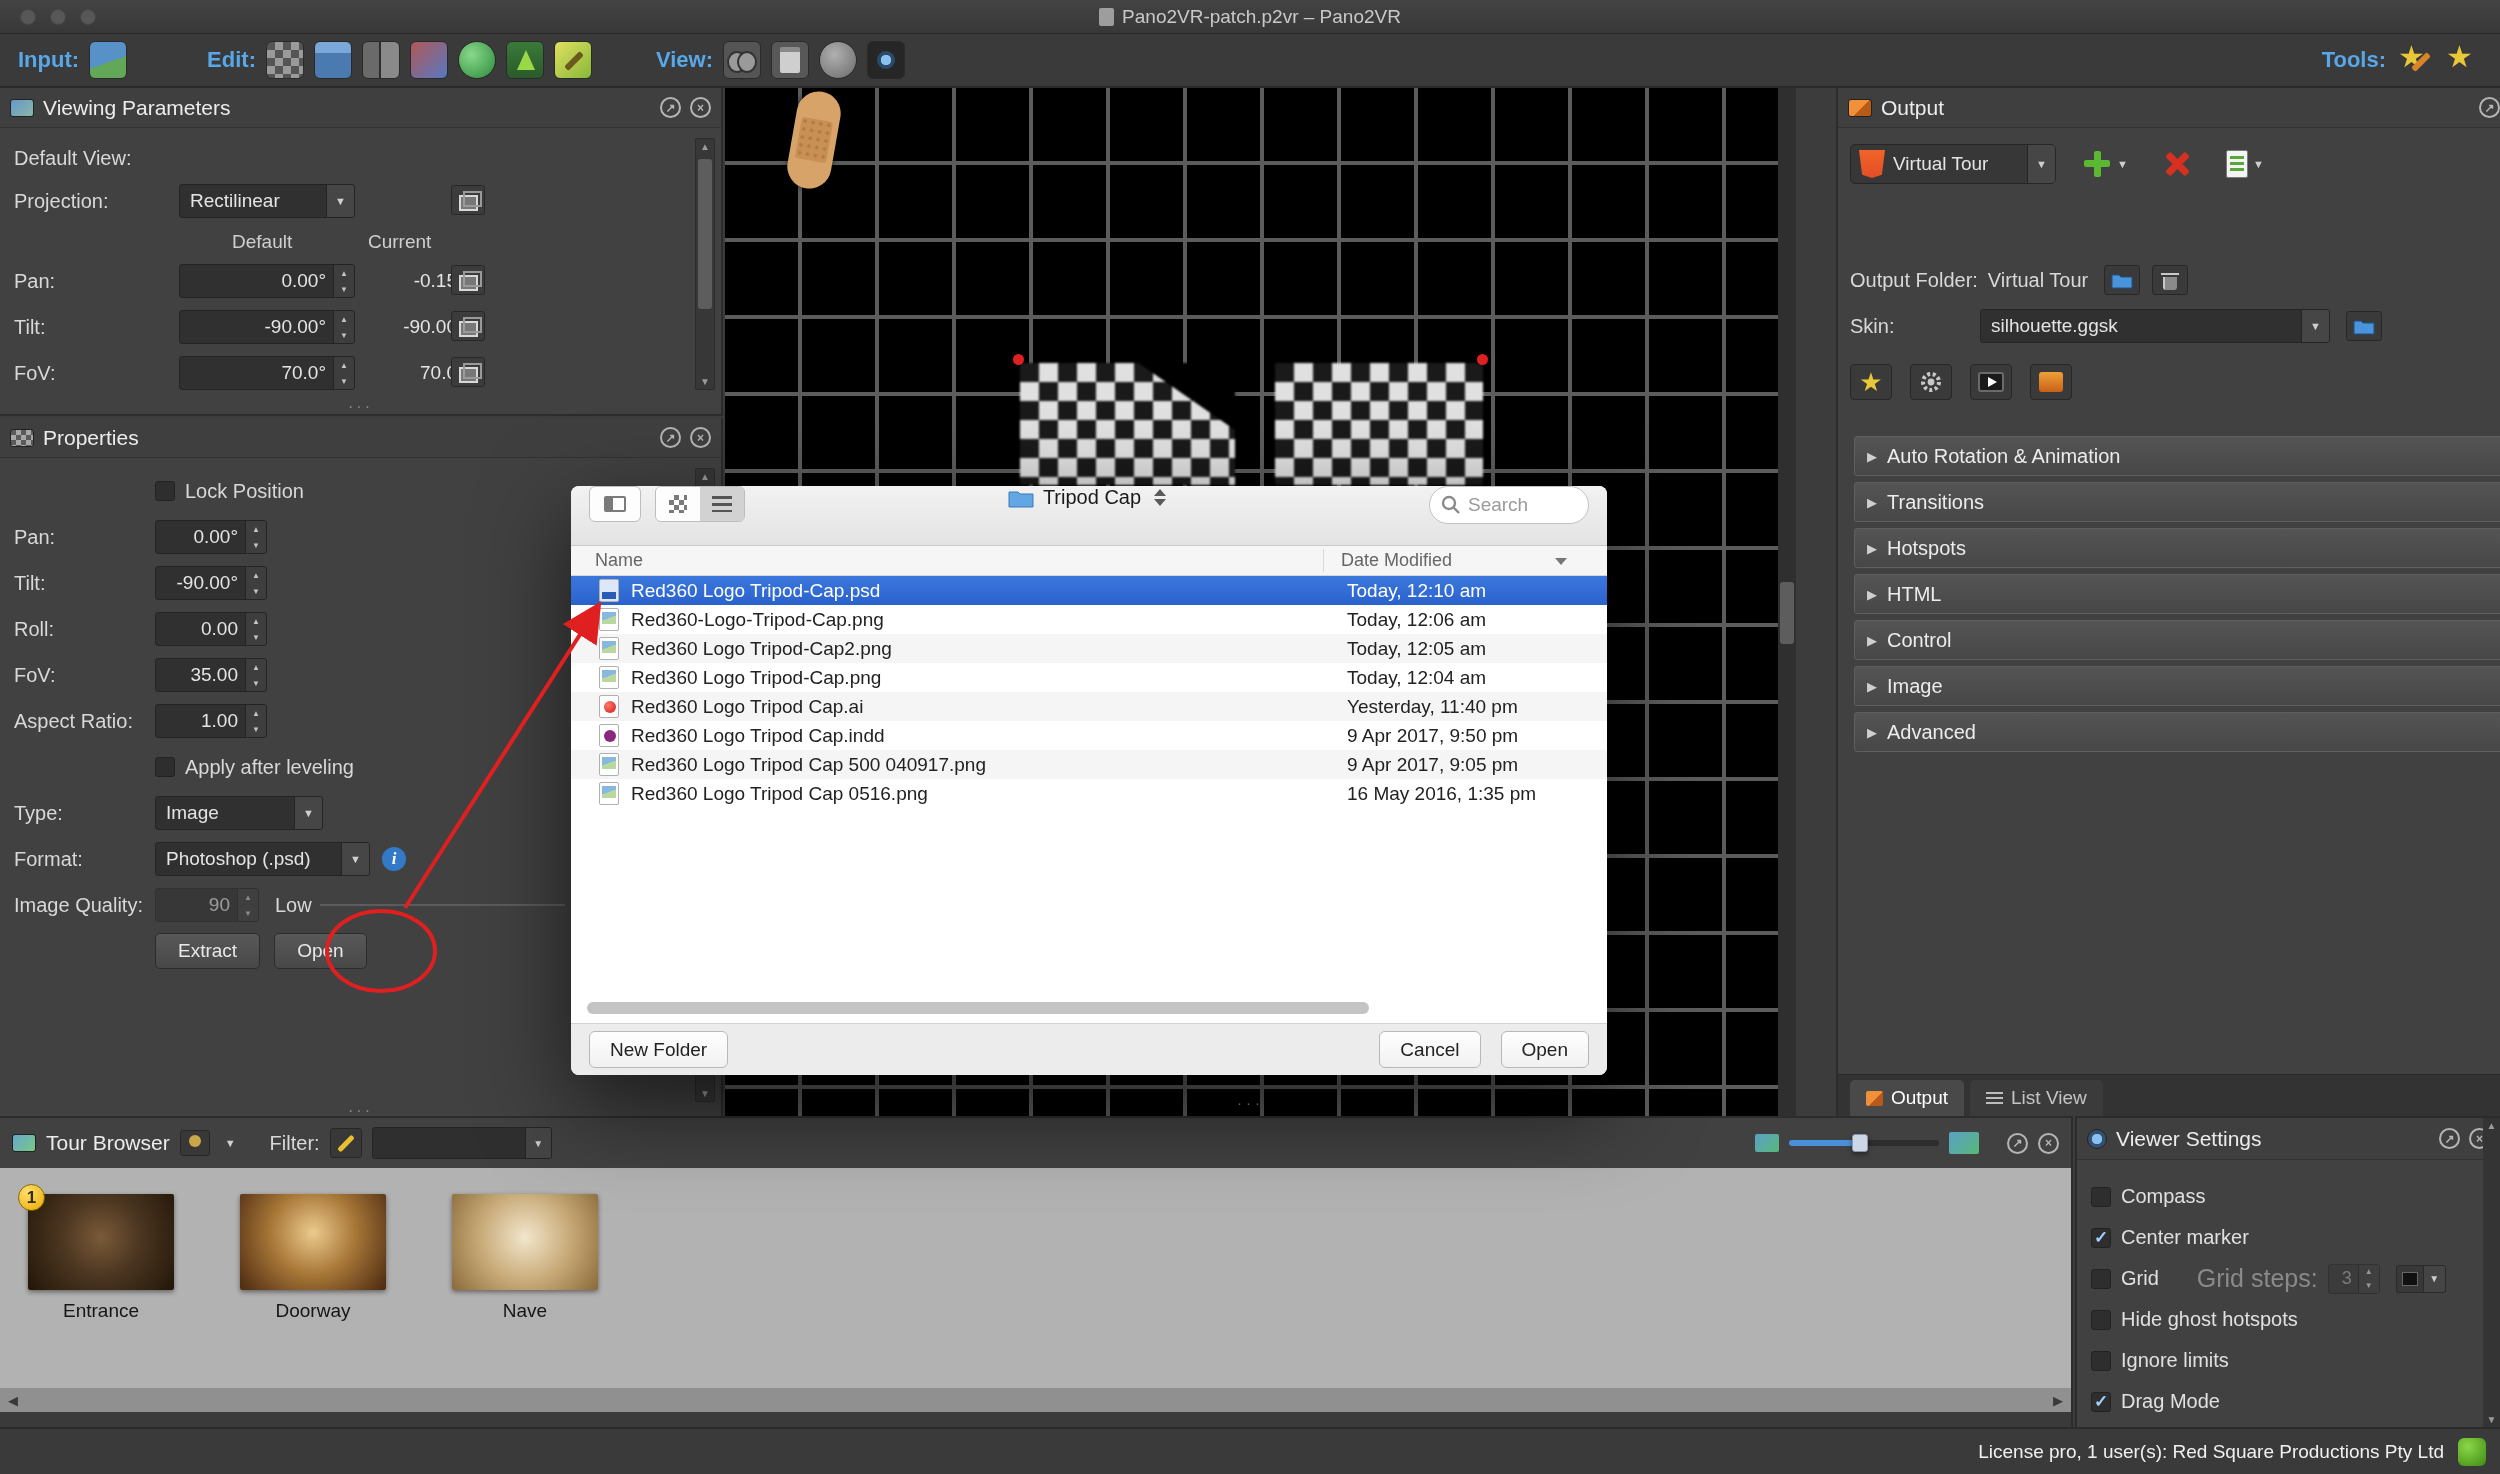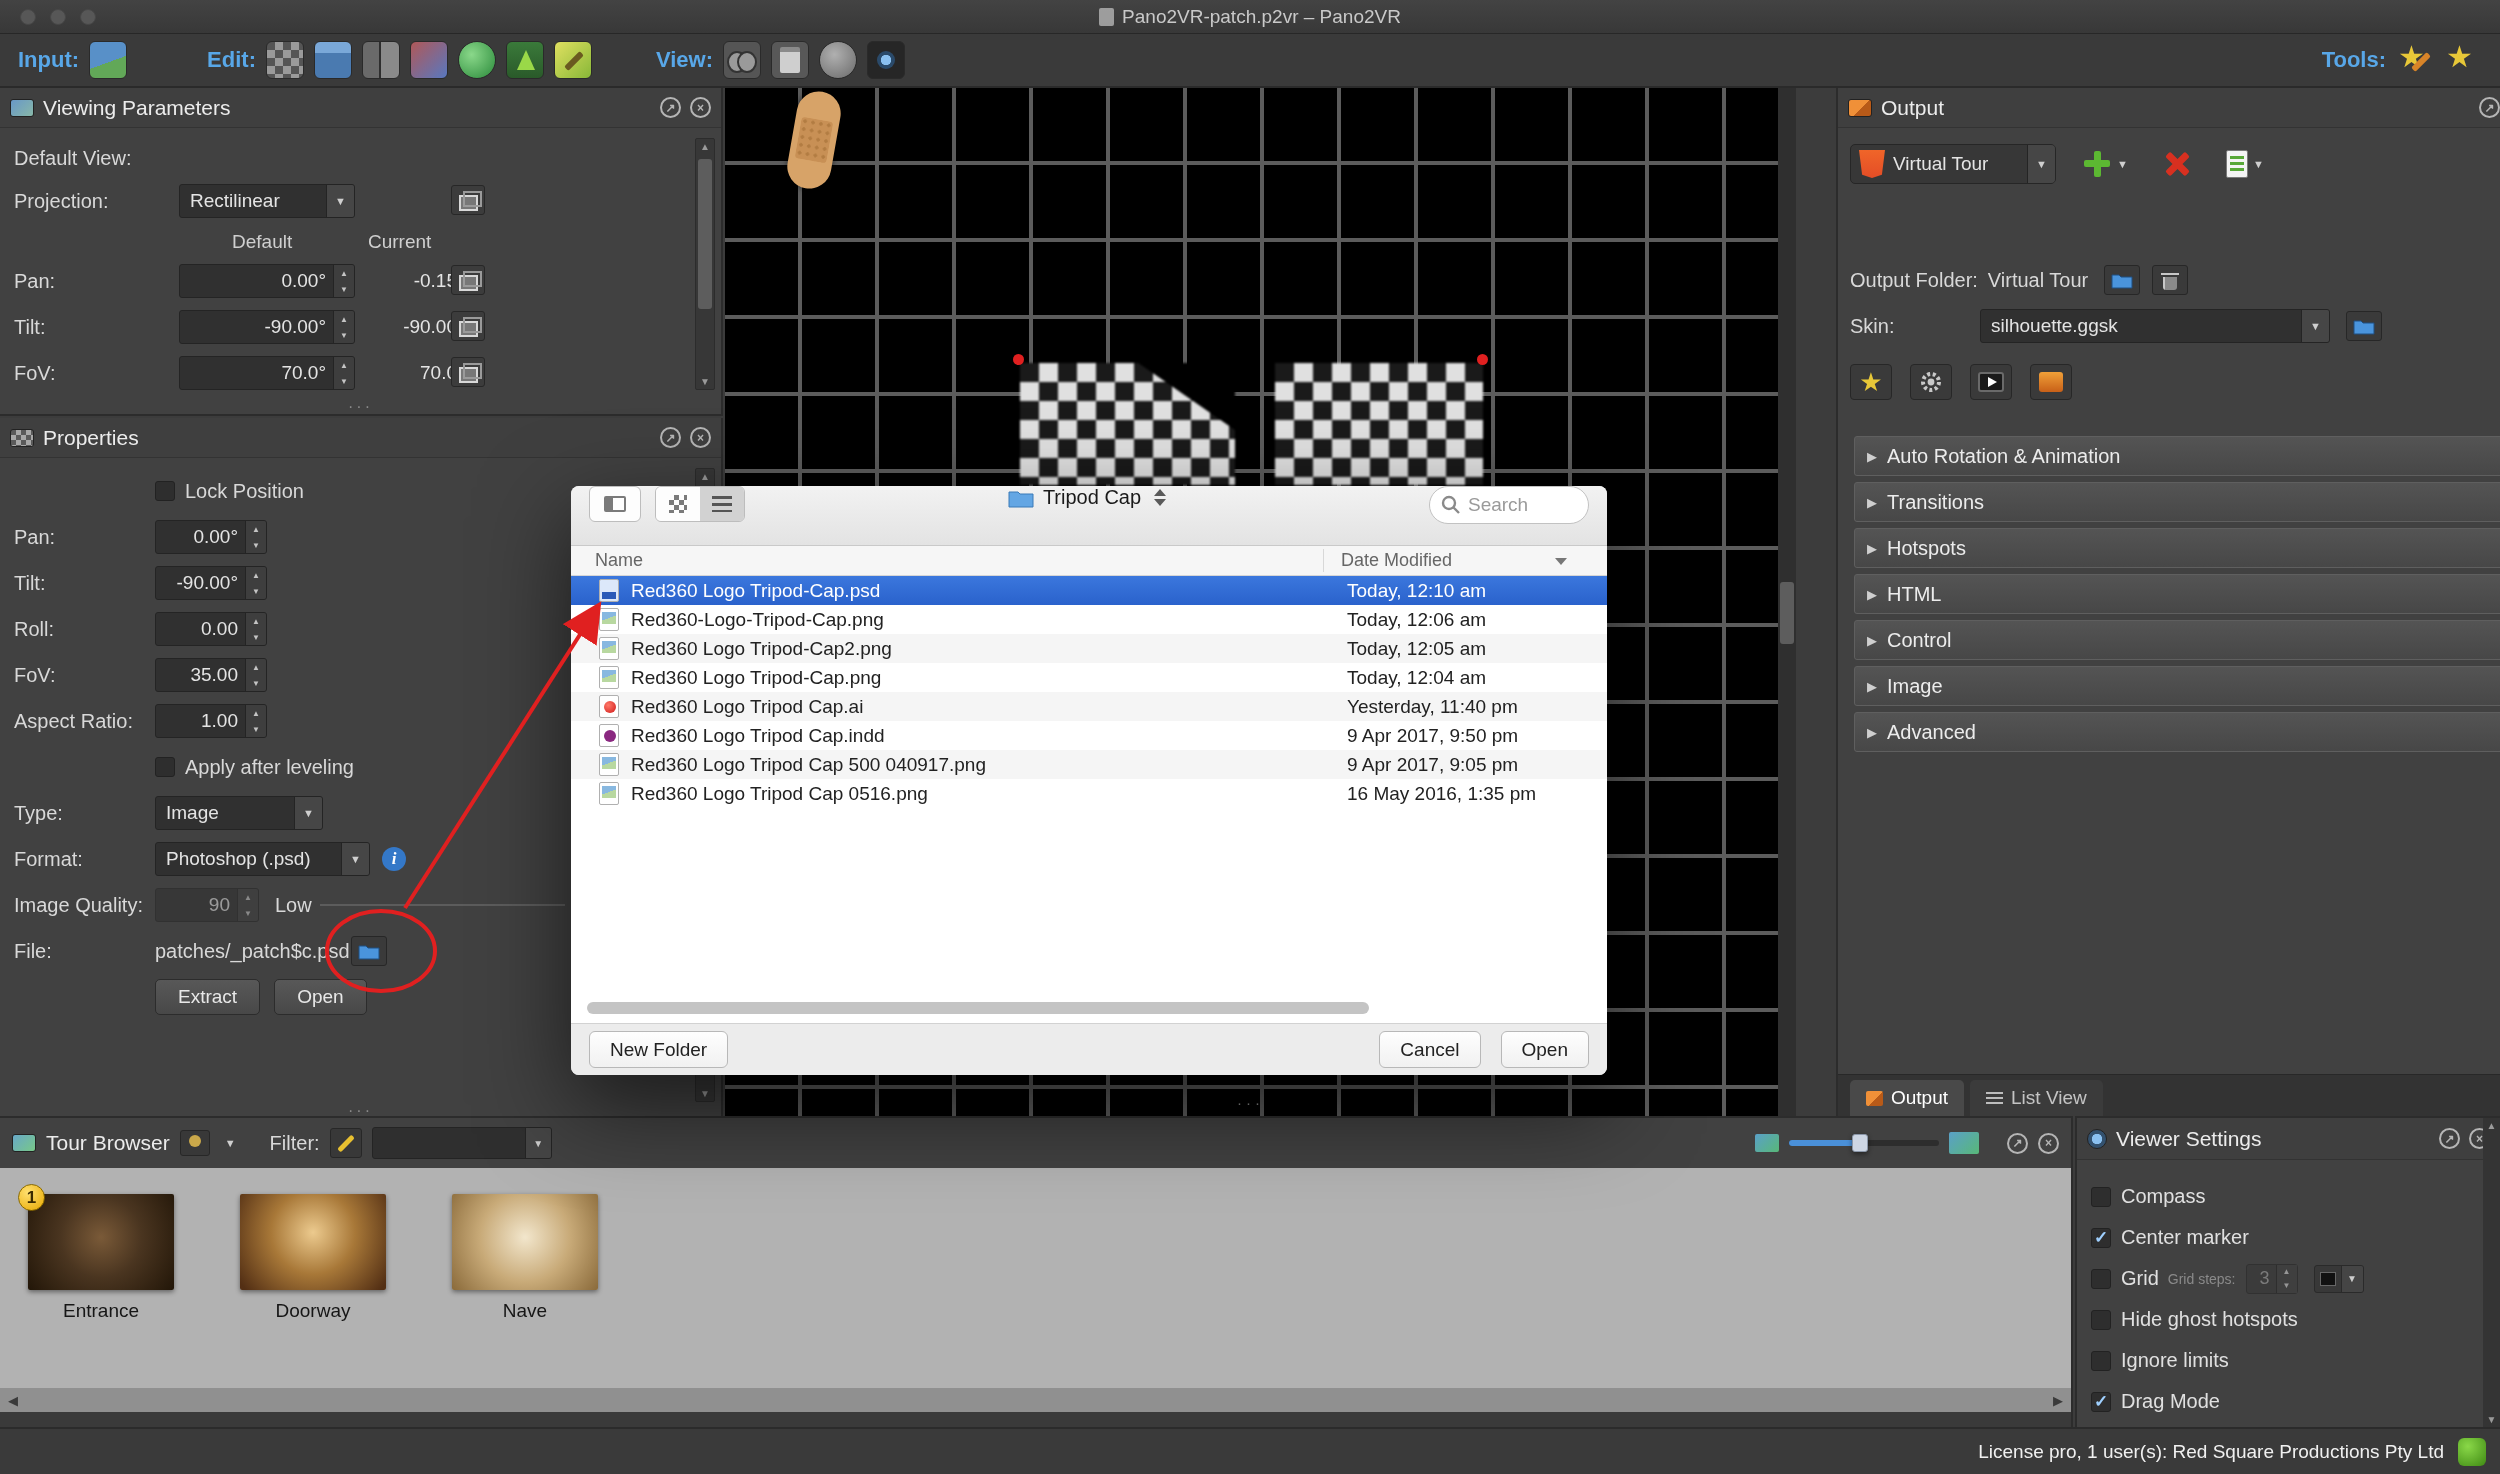--- a/index.html
+++ b/index.html
@@ -203,21 +203,21 @@
   .thumb.nave{background:radial-gradient(circle at 50% 45%,#f2e6cc 0%,#c8aa78 50%,#8a6a3a 100%)}
   .tlab{margin-top:10px;text-align:center;font-size:19px;color:#161616}
   .badge{position:absolute;left:-10px;top:-10px;width:27px;height:27px;border-radius:50%;background:radial-gradient(circle at 35% 30%,#ffe070,#e8a800);border:1px solid #8a6a00;color:#3a2a00;font-size:17px;font-weight:bold;display:flex;align-items:center;justify-content:center;z-index:2}
   .tour-scrollstrip{position:absolute;left:0;right:0;bottom:15px;height:24px;background:#909090;display:flex;align-items:center;justify-content:space-between;padding:0 8px;color:#3a3a3a;font-size:13px}
   .tour-bottomdark{position:absolute;left:0;right:0;bottom:0;height:15px;background:#3a3a3a}
 
   
   .panel-viewer{left:2075px;top:1116px;width:425px;height:311px;border-top:2px solid #2c2c2c;border-left:2px solid #2c2c2c}
   .vrow{display:flex;align-items:center;height:41px;padding-left:14px;font-size:20px;color:#e0e0e0}
   .vrow .muted{color:#8a8a8a}
-  .gridsteps{margin-left:9px;font-size:14px}
+  .gridsteps{margin-left:38px;font-size:25px}
   .gspin{display:flex;height:30px;width:52px;background:#383838;border:1px solid #2a2a2a;border-radius:3px;margin-left:10px;opacity:.65}
   .gspin .v{flex:1;display:flex;align-items:center;justify-content:flex-end;padding-right:6px;font-size:18px;color:#9a9a9a}
   .swatch{display:flex;height:28px;margin-left:16px;background:#383838;border:1px solid #2a2a2a;border-radius:3px;overflow:hidden}
   .swatch .c{width:26px;display:flex;align-items:center;justify-content:center}
   .swatch .c::after{content:"";width:14px;height:12px;background:#111;border:1px solid #666}
   .swatch .a{width:22px;background:#454545;border-left:1px solid #2a2a2a;display:flex;align-items:center;justify-content:center;font-size:10px;color:#ccc}
   .viewscroll{position:absolute;right:0;top:0;bottom:0;width:17px;background:#343434;display:flex;flex-direction:column;justify-content:space-between;align-items:center;padding:2px 0;font-size:10px;color:#9a9a9a}
 
   
   .statusbar{position:absolute;left:0;right:0;bottom:0;height:47px;background:#3a3a3a;border-top:2px solid #2b2b2b;display:flex;align-items:center;justify-content:flex-end;padding-right:14px;gap:14px}
@@ -427,29 +427,20 @@
           <span class="spinval">90</span>
           <span class="sp">
               <b>▲</b>
               <b>▼</b>
             </span>
         </div>
         <span class="flabel" style="margin-left:16px">Low</span>
         <span class="qline"></span>
       </div>
       <div class="frow">
-        <span class="flabel plabel">File:</span>
-        <span class="flabel" style="width:196px">patches/_patch$c.psd</span>
-        <span class="minitile">
-          <svg class="folder-svg" width="22" height="17" viewBox="0 0 22 17">
-              <path d="M1 3h7l2 2h11v11H1z" fill="#4a94dc" stroke="#1e4e80"></path>
-            </svg>
-        </span>
-      </div>
-      <div class="frow">
         <span style="width:141px"></span>
         <span class="btn">Extract</span>
         <span class="btn" style="margin-left:14px">Open</span>
       </div>
     </div>
     <div class="vscroll" style="top:50px;bottom:14px">
       <span>▲</span>
       <span class="vthumb" style="top:20px;height:90px"></span>
       <span>▼</span>
     </div>

